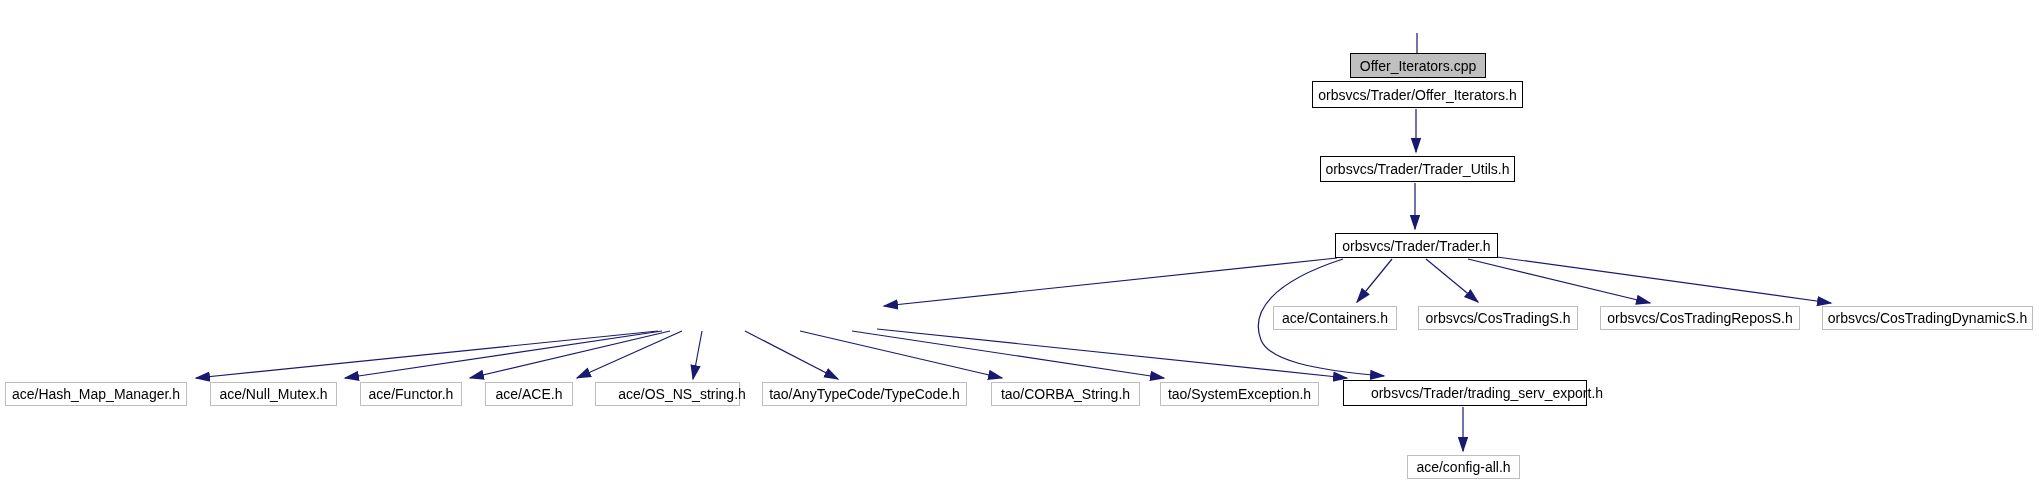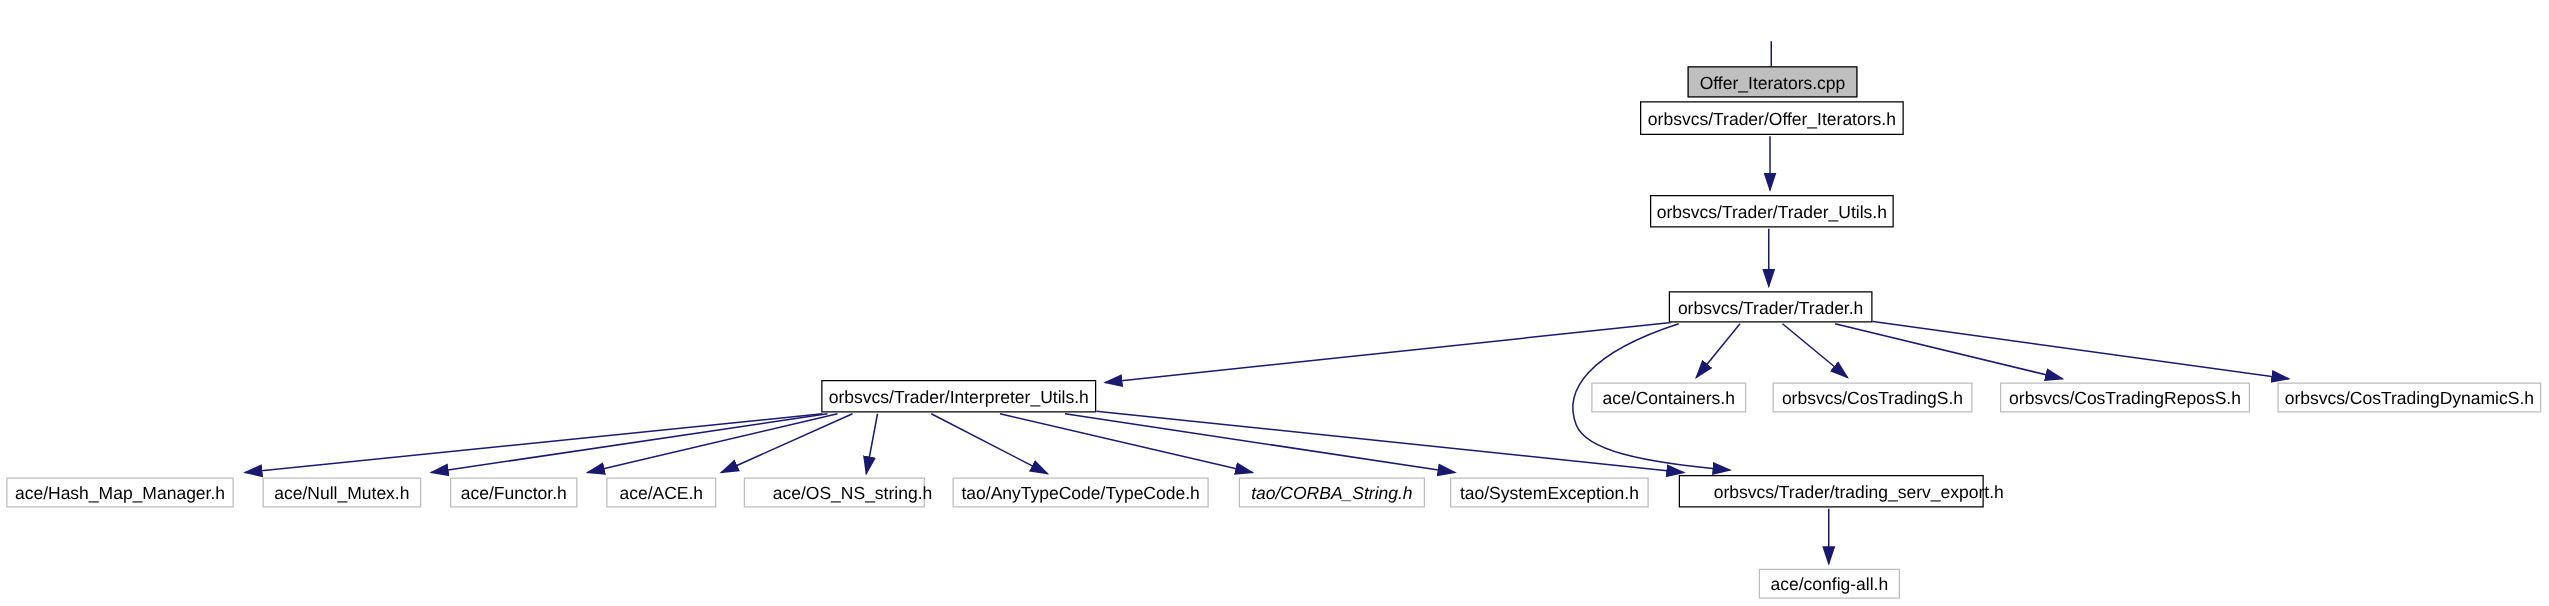--- a/index.html
+++ b/index.html
@@ -81,28 +81,27 @@
       <path d="M 745 331 L 838 379" class="edge" marker-end="url(#arrow)"></path>
       <path d="M 800 331 L 1002 378" class="edge" marker-end="url(#arrow)"></path>
       <path d="M 852 331 L 1164 378" class="edge" marker-end="url(#arrow)"></path>
       <path d="M 877 329 L 1347 378" class="edge" marker-end="url(#arrow)"></path>
       <path d="M 1463 407 L 1463 451" class="edge" marker-end="url(#arrow)"></path>
     </svg>
 <div class="node root" style="left: 1350px; top: 7px; width: 136px; height: 25px; margin-top: 46px;">Offer_Iterators.cpp</div>
     <div class="node internal" style="left: 1312px; top: 81px; width: 211px; height: 27px;">orbsvcs/Trader/Offer_Iterators.h</div>
     <div class="node internal" style="left: 1335px; top: 233px; width: 163px; height: 25px;">orbsvcs/Trader/Trader.h</div>
     <div class="node internal" style="left: 1320px; top: 156px; width: 195px; height: 26px;">orbsvcs/Trader/Trader_Utils.h</div>
-    <div class="node internal" style="left: 657px; top: 304px; width: 220px; height: 26px;">orbsvcs/Trader/Interpreter_Utils.h</div>
     <div class="node leaf" style="left: 1273px; top: 306px; width: 124px; height: 24px;">ace/Containers.h</div>
     <div class="node leaf" style="left: 1418px; top: 306px; width: 160px; height: 24px;">orbsvcs/CosTradingS.h</div>
     <div class="node leaf" style="left: 1822px; top: 306px; width: 211px; height: 24px;">orbsvcs/CosTradingDynamicS.h</div>
     <div class="node leaf" style="left: 1600px; top: 306px; width: 200px; height: 24px;">orbsvcs/CosTradingReposS.h</div>
     <div class="node leaf" style="left: 5px; top: 382px; width: 182px; height: 24px;">ace/Hash_Map_Manager.h</div>
     <div class="node leaf" style="left: 210px; top: 382px; width: 127px; height: 24px;">ace/Null_Mutex.h</div>
     <div class="node leaf" style="left: 360px; top: 382px; width: 102px; height: 24px;">ace/Functor.h</div>
     <div class="node leaf" style="left: 485px; top: 382px; width: 88px; height: 24px;">ace/ACE.h</div>
     <div class="node leaf" style="left: 595px; top: 382px; width: 145px; height: 24px; padding-left: 29px;">ace/OS_NS_string.h</div>
     <div class="node leaf" style="left: 762px; top: 382px; width: 205px; height: 24px;">tao/AnyTypeCode/TypeCode.h</div>
-    <div class="node leaf" style="left: 991px; top: 382px; width: 149px; height: 24px; font-style: italic;">tao/CORBA_String.h</div>
+    <div class="node leaf" style="left: 991px; top: 382px; width: 149px; height: 24px;">tao/CORBA_String.h</div>
     <div class="node leaf" style="left: 1160px; top: 382px; width: 159px; height: 24px;">tao/SystemException.h</div>
     <div class="node bold" style="left: 1343px; top: 380px; width: 244px; height: 26px;">orbsvcs/Trader/trading_serv_export.h</div>
     <div class="node leaf" style="left: 1407px; top: 455px; width: 113px; height: 24px;">ace/config-all.h</div>
   </div>
 
 </body></html>

